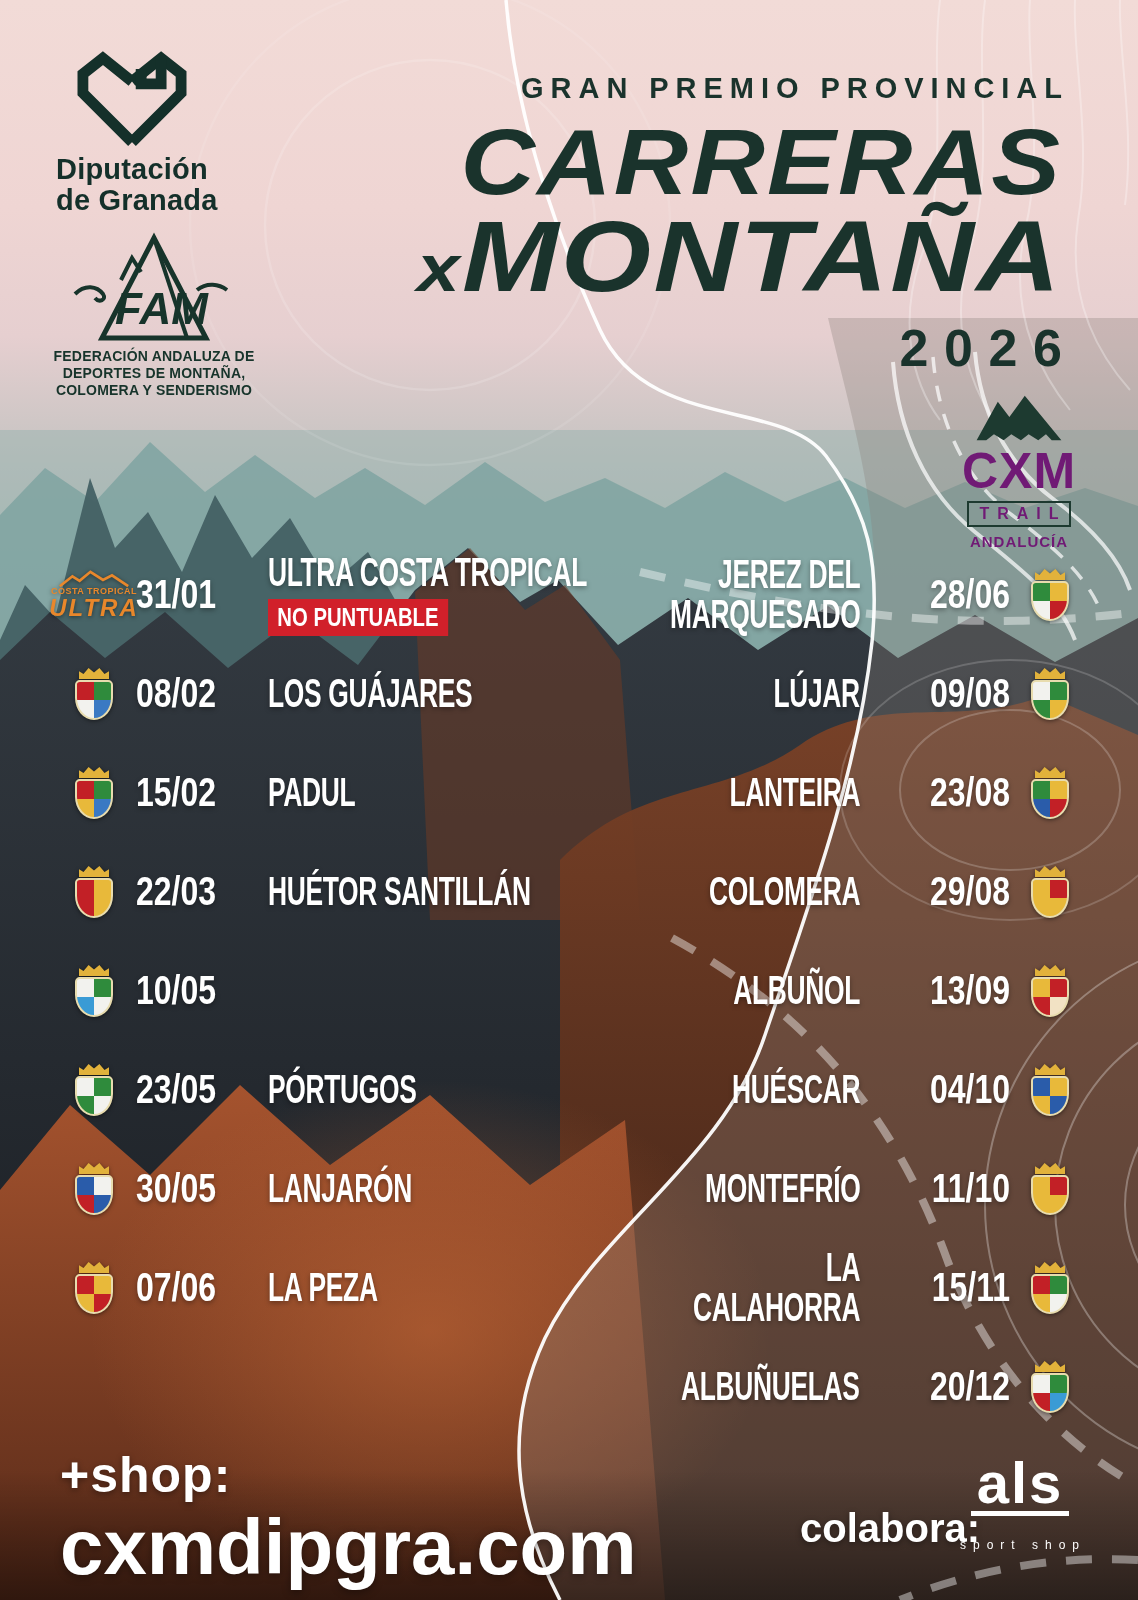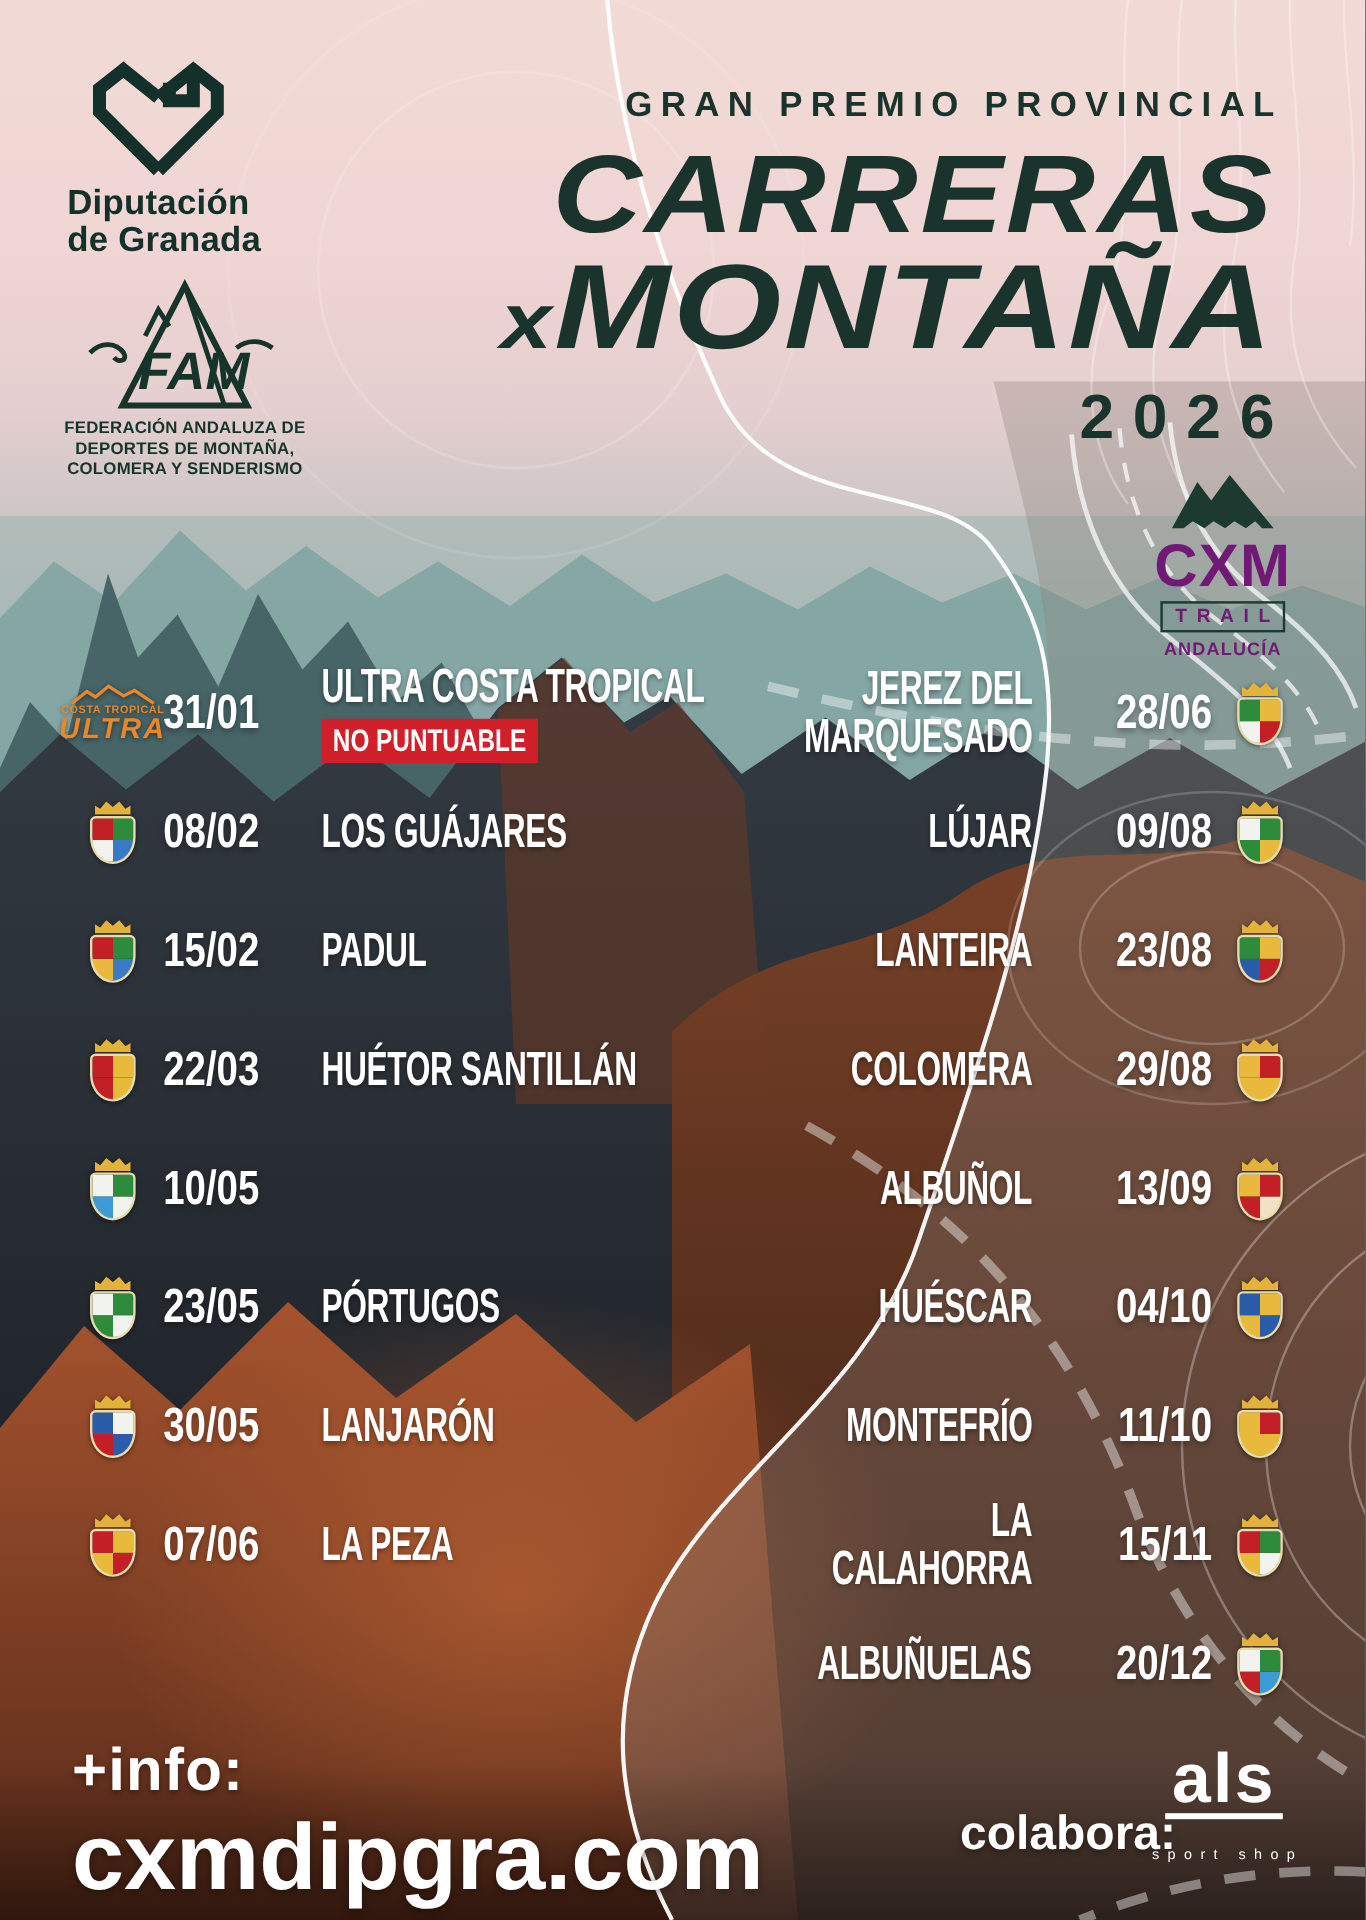--- a/index.html
+++ b/index.html
@@ -426,21 +426,21 @@
     <div class="race-date">20/12</div>
     <div class="name-wrap">
       <div class="race-name">ALBUÑUELAS</div>
 
     </div>
   </div>
       </div>
   </div>
 
   <div class="info">
-    <div class="info-label">+info:</div>
+    <div class="info-label">+shop:</div>
     <div class="site">cxmdipgra.com</div>
   </div>
   <div class="colab">colabora:</div>
   <div class="als-logo">
     <span class="als-word">als</span>
     <div class="als-sub">sport shop</div>
   </div>
 
 </div>
 

